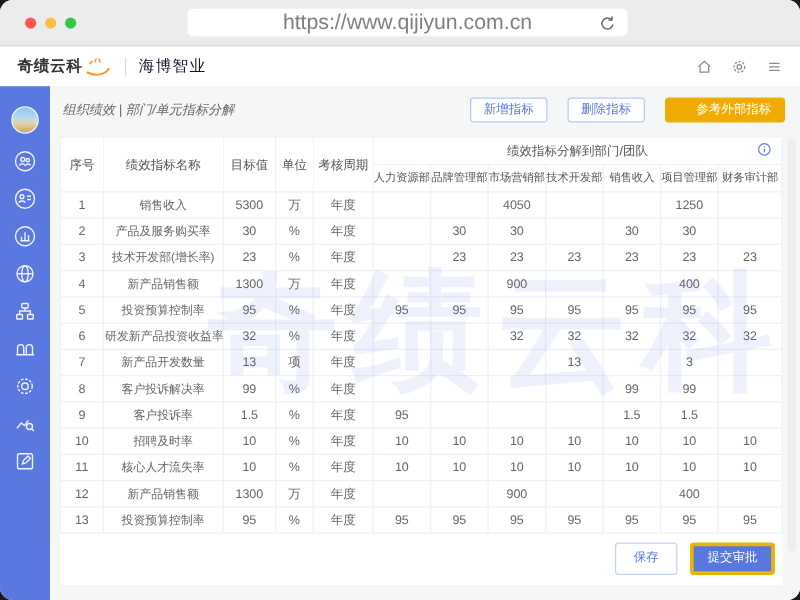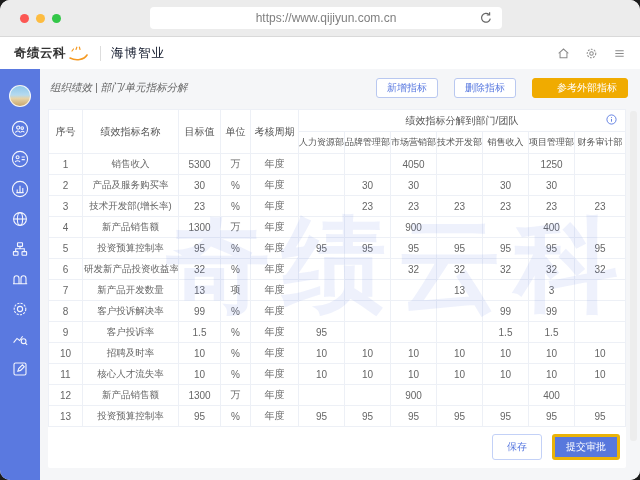--- a/index.html
+++ b/index.html
@@ -11,21 +11,21 @@
   }
   .window{position:absolute;inset:0;border-radius:10px;overflow:hidden;background:#fff;}
 
   
   .chrome{height:36px;background:#ececec;border-bottom:1px solid #d9d9d9;position:relative;}
   .dots{position:absolute;left:20px;top:14px;display:flex;gap:7px;}
   .dot{width:9px;height:9px;border-radius:50%;}
   .urlbar{
     position:absolute;left:150px;top:7px;width:352px;height:22px;background:#fff;
     border-radius:4px;display:flex;align-items:center;justify-content:center;
-    color:#7f7f7f;font-size:12px;
+    color:#7f7f7f;font-size:17px;
   }
   .reload{position:absolute;right:9px;top:4px;width:14px;height:14px;color:#666;}
 
   
   .appbar{height:32px;background:#fff;border-bottom:1px solid #ececec;display:flex;align-items:center;padding:0 14px;}
   .logo{display:flex;align-items:flex-end;gap:2px;}
   .logo-text{font-size:12.5px;font-weight:bold;color:#333;letter-spacing:.5px;}
   .logo-swoosh{width:22px;height:16px;margin-bottom:1px;}
   .header-divider{width:1px;height:15px;background:#ddd;margin:0 10px;}
   .company{font-size:12.5px;color:#0f172a;letter-spacing:1px;}

